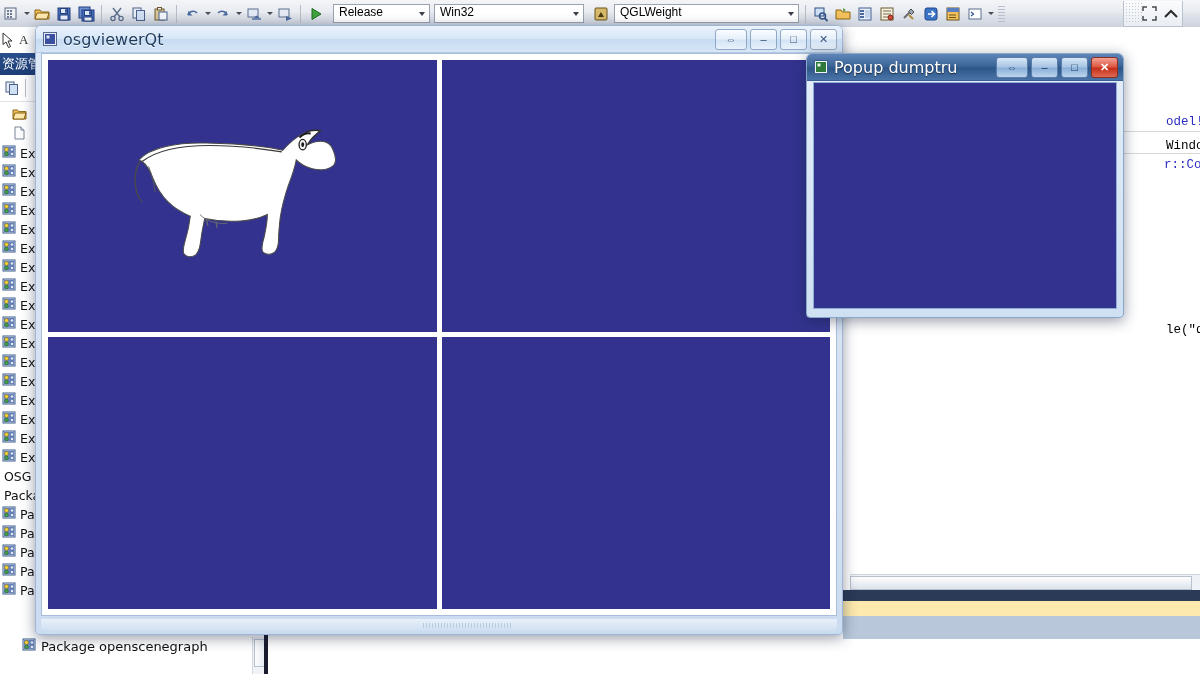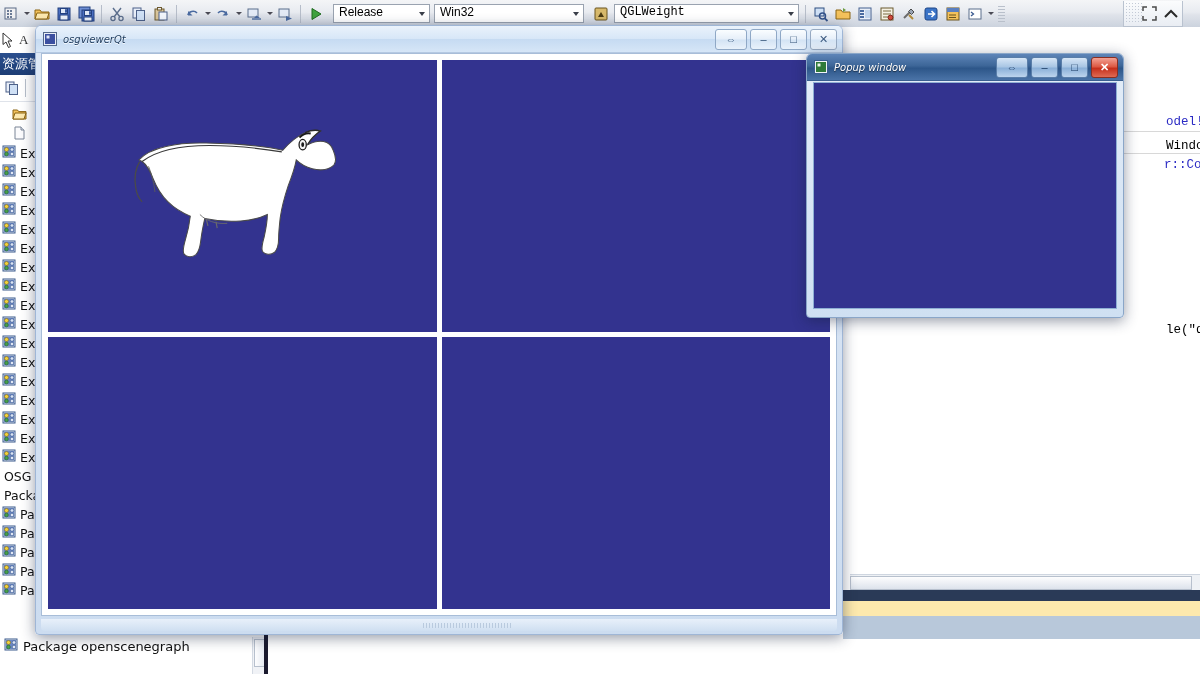--- a/index.html
+++ b/index.html
@@ -33,21 +33,21 @@
     height:19px;background:#fff;border:1px solid #9aa3b0;
     display:flex;align-items:flex-start;position:relative;margin:0 2px;
     font-size:12px;color:#000;padding-left:5px;box-sizing:border-box;
   }
   .combo .cb-arrow{
     position:absolute;right:4px;top:50%;margin-top:-2px;
     border-left:3px solid transparent;border-right:3px solid transparent;border-top:4px solid #3a3f49;
   }
   #combo-config{width:97px;}
   #combo-platform{width:150px;}
-  #combo-project{width:185px;font-family:Liberation Mono, monospace;}
+  #combo-project{width:185px;}
   .tb-grip{
     width:7px;height:20px;
     background-image:repeating-linear-gradient(to bottom,#b9c0cb 0,#b9c0cb 1px,transparent 1px,transparent 3px);
     background-size:3px 3px;background-position:1px 2px;background-repeat:repeat;
     margin:0 3px;
   }
   .tb-right-pane{
     position:absolute;right:17px;top:1px;width:58px;height:25px;
     background:linear-gradient(to bottom,#fbfcfd,#e9edf3);
     border:1px solid #b9c2cf;border-top:none;
@@ -105,20 +105,21 @@
     background:linear-gradient(to bottom,#fdfdfe,#dde3ec);border:1px solid #b7c0cd;
   }
   .navybar{position:absolute;left:843px;top:590px;width:357px;height:11px;background:#2a3a57;}
   .creambar{position:absolute;left:843px;top:601px;width:357px;height:15px;background:#fde9ad;}
   .statusstrip{position:absolute;left:843px;top:616px;width:357px;height:23px;background:#b8c8da;}
 
   
   .bottomlist{
     position:absolute;left:0;top:637px;width:268px;height:37px;background:#ffffff;
     overflow:hidden;
+    padding-left:18px;
   }
   .bl-row{height:19px;display:flex;align-items:center;white-space:nowrap;padding-left:4px;}
   .bl-lbl{font-size:13px;color:#111;margin-left:4px;font-family:"DejaVu Sans",sans-serif;}
   .bl-scroll{
     position:absolute;left:252px;top:637px;width:15px;height:37px;
     background:#f0f2f6;border-left:1px solid #d4dae3;
   }
   .bl-thumb{position:absolute;left:1px;top:2px;width:12px;height:26px;
     background:linear-gradient(to right,#fdfdfe,#dfe5ee);border:1px solid #b7c0cd;}
   .bl-divider{position:absolute;left:264px;top:630px;width:4px;height:44px;background:#1a1a2e;}
@@ -142,24 +143,23 @@
     display:flex;align-items:center;
     padding-left:7px;
     overflow:hidden;
   }
   #win-osg .win-titlebar{
     background:linear-gradient(to bottom,#eaf2fb 0%,#d8e7f8 48%,#c6dbf2 52%,#d6e6f7 100%);
     border-bottom:1px solid #b5c9e2;
   }
   .win-icon{width:14px;height:14px;flex:0 0 14px;margin-right:6px;}
   .win-title{
-    font-size:10px;color:#1d3a5c;white-space:nowrap;
+    font-size:16px;color:#1d3a5c;white-space:nowrap;
     font-family:"DejaVu Sans",sans-serif;
     text-shadow:0 1px 0 rgba(255,255,255,.8);
-    font-style:italic;
   }
   .win-ctrls{position:absolute;right:5px;top:3px;display:flex;align-items:center;gap:3px;}
   .wc{
     width:25px;height:19px;border:1px solid #8fa8c6;border-radius:3px;
     background:linear-gradient(to bottom,#fafdff 0%,#e6eff9 48%,#d3e3f4 52%,#e9f2fb 100%);
     display:flex;align-items:center;justify-content:center;
     color:#2d4d72;font-size:11px;line-height:1;
   }
   .wc.wide{width:30px;}
   .wc.close{
@@ -820,21 +820,21 @@
   </div>
 </div>
 
 <div class="win" id="win-popup">
   <div class="win-titlebar">
     <svg class="win-icon" viewBox="0 0 14 14">
       <rect x="0.5" y="0.5" width="13" height="13" fill="#f0f3f9" stroke="#3a5f90"></rect>
       <rect x="2" y="2" width="10" height="10" fill="#2f7a3a"></rect>
       <rect x="3.5" y="3.5" width="3" height="3" fill="#e8f3e8"></rect>
     </svg>
-    <span class="win-title">Popup window</span>
+    <span class="win-title">Popup dumptru</span>
     <div class="win-ctrls">
       <div class="wc wide">⇔</div>
       <div class="wc">–</div>
       <div class="wc">□</div>
       <div class="wc close">✕</div>
     </div>
   </div>
   <div class="win-client" style="background: rgb(51, 51, 143);"></div>
 </div>
 

